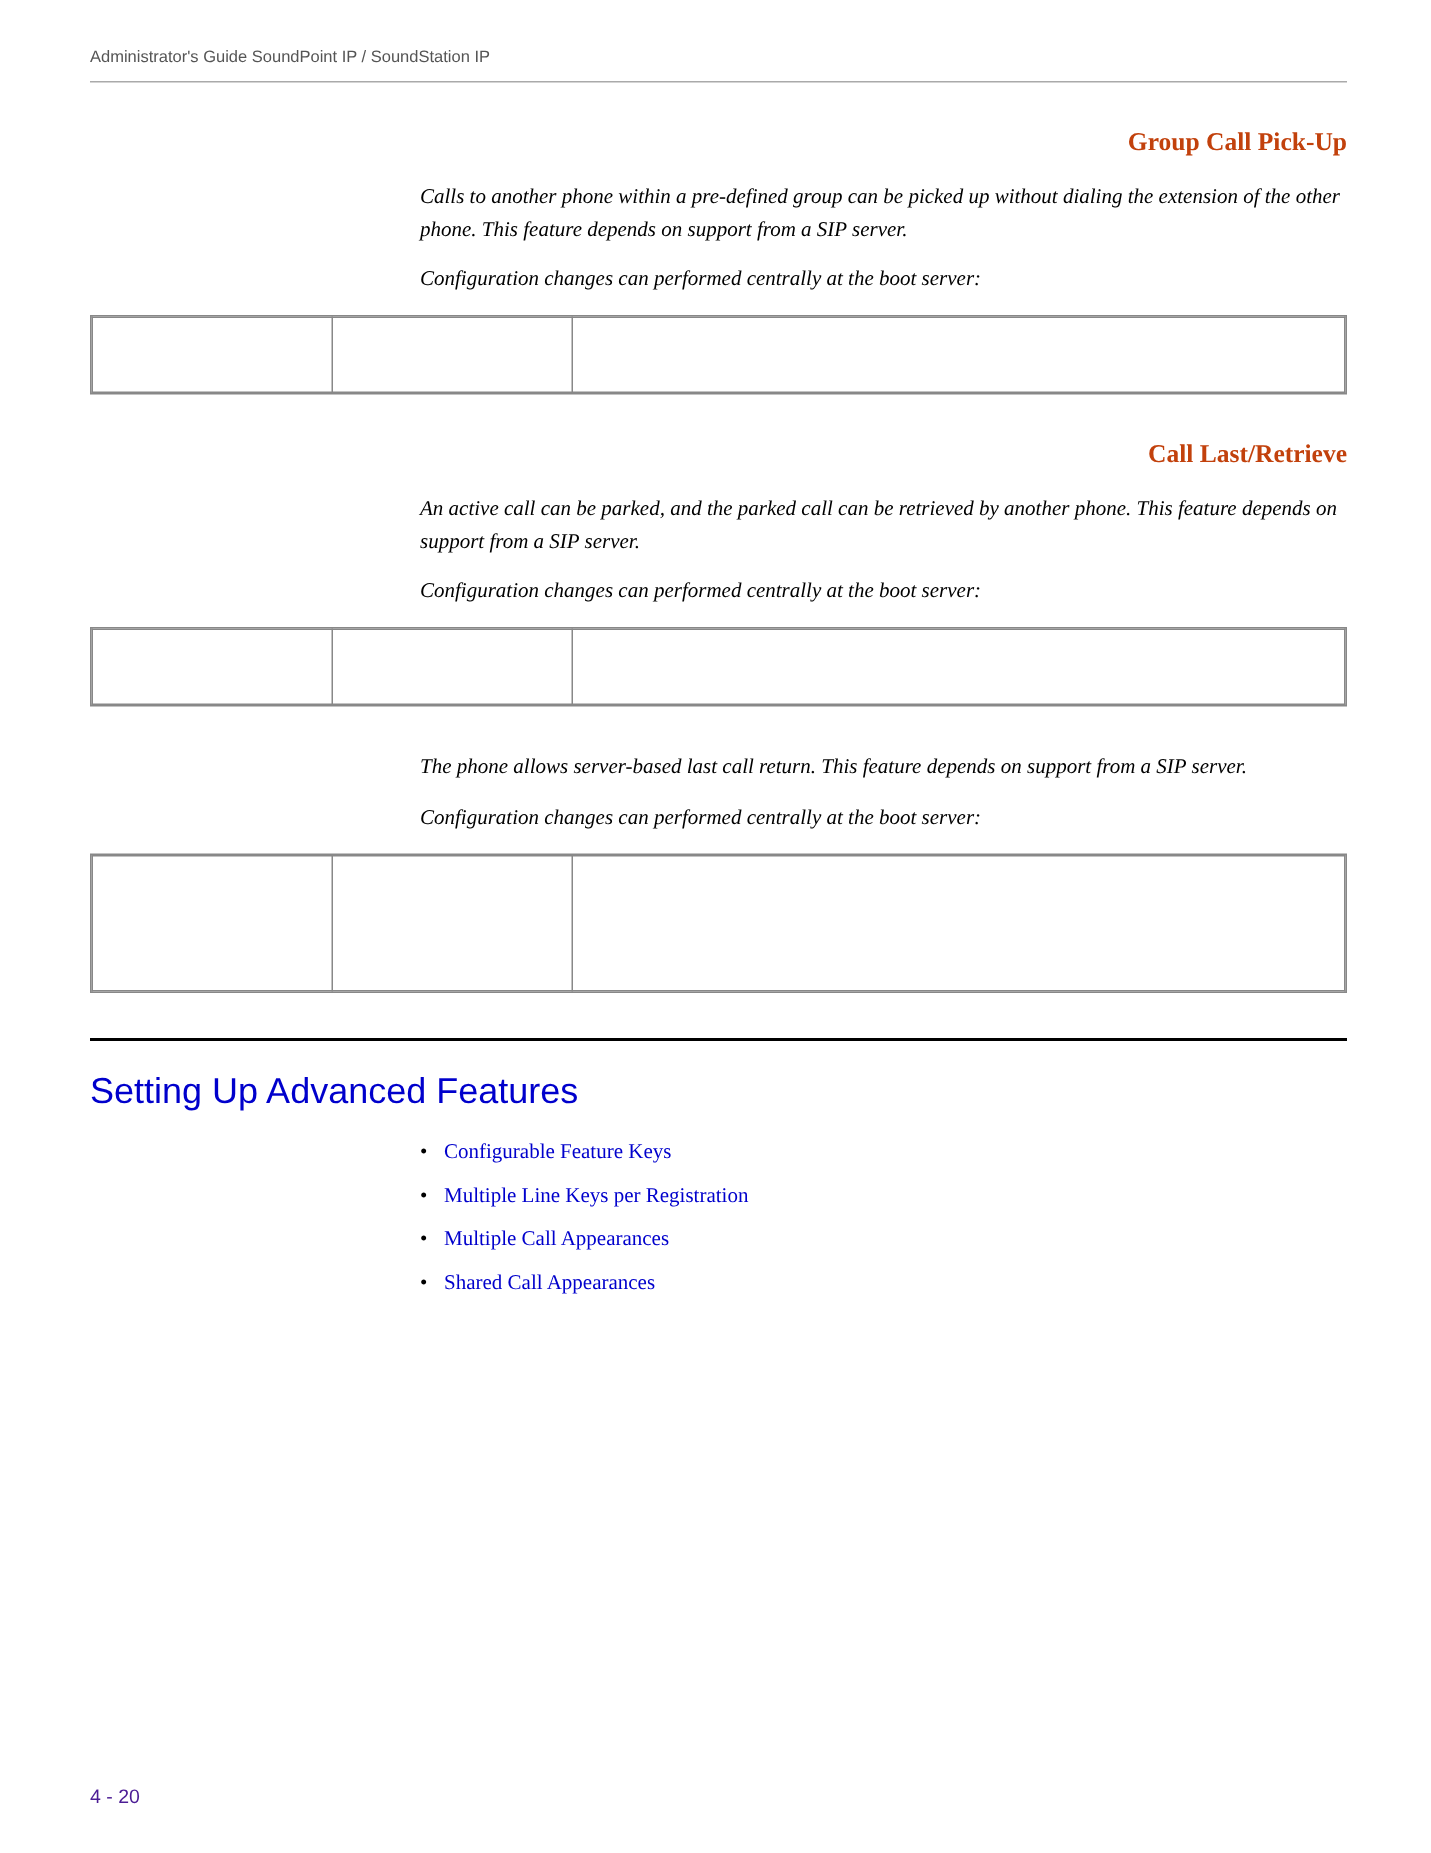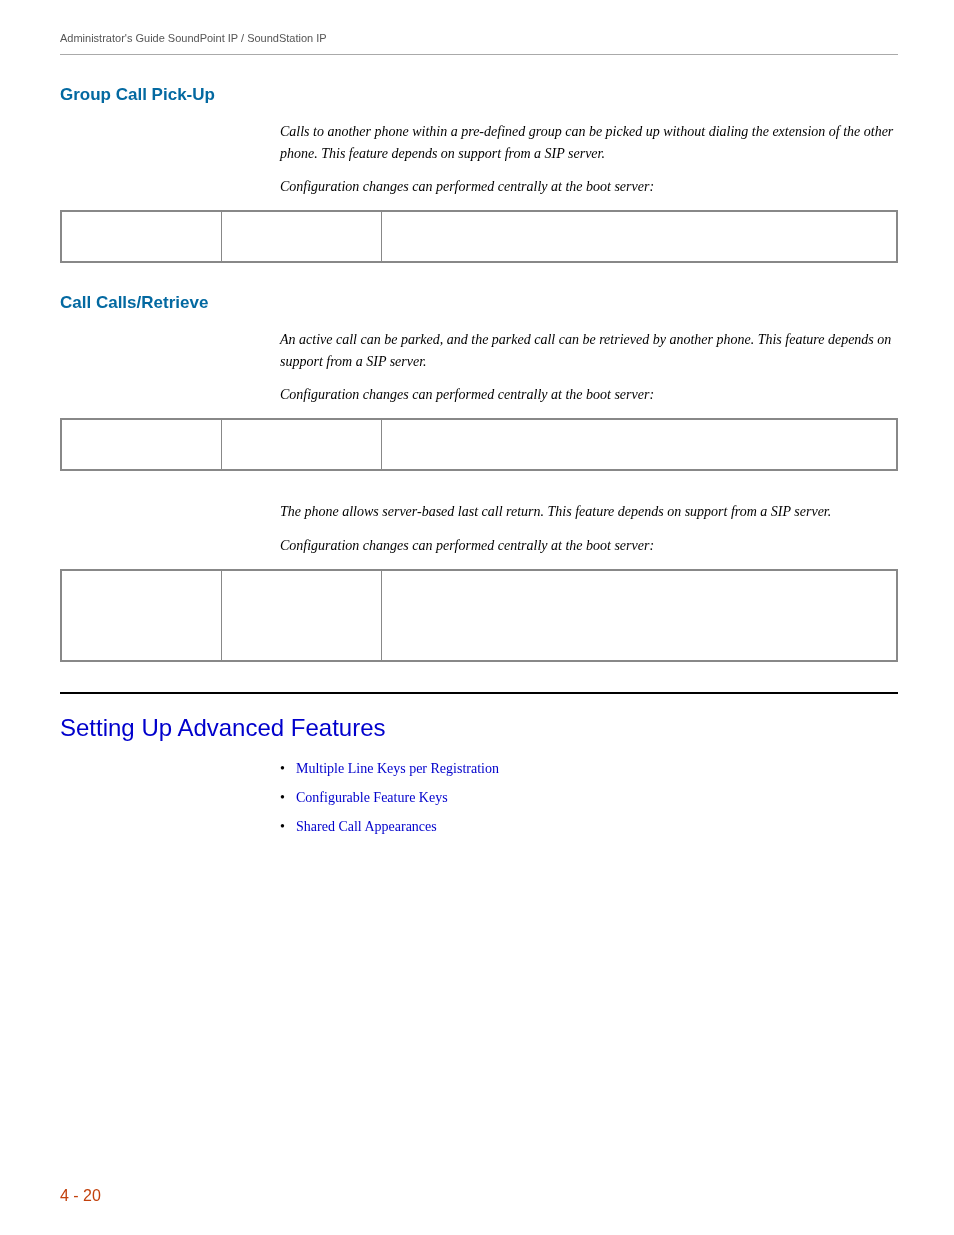--- a/index.html
+++ b/index.html
@@ -31,25 +31,26 @@
       margin-bottom: 30px;
     }
 
     .header-text {
       font-size: 11px;
       color: #555555;
       font-family: Arial, sans-serif;
     }
 
     .section-heading {
-      color: #0369a1;
-      font-family: Liberation Sans, sans-serif;
+      color: #c2410c;
+      font-family: Liberation Serif, serif;
       font-size: 17px;
       font-weight: bold;
       margin-bottom: 16px;
+      text-align: right;
     }
 
     .main-heading {
       color: #0000cc;
       font-family: Arial, sans-serif;
       font-size: 24px;
       font-weight: normal;
       margin-bottom: 16px;
     }
 
@@ -117,22 +118,22 @@
 
     .bullet-list li a {
       color: #0000cc;
       text-decoration: none;
     }
 
     .page-number {
       position: absolute;
       bottom: 30px;
       left: 60px;
-      font-size: 16px;
-      color: #c2410c;
+      font-size: 13px;
+      color: #4c1d95;
       font-family: Arial, sans-serif;
     }
 
     .advanced-section {
       margin-top: 10px;
       border-top: 2px solid #000000;
       padding-top: 20px;
       margin-bottom: 20px;
     }
   </style>
@@ -156,21 +157,21 @@
           <td></td>
           <td></td>
           <td></td>
         </tr>
       </tbody>
         </table>
     </div>
   </div>
 
   <div class="section-wrapper">
-    <h2 class="section-heading">Call Calls/Retrieve</h2>
+    <h2 class="section-heading">Call Last/Retrieve</h2>
     <div class="content-block">An active call can be parked, and the parked call can be retrieved by another phone. This feature depends on support from a SIP server.</div>
     <div class="content-block">Configuration changes can performed centrally at the boot server:</div>
     <div class="table-container">
       <table>
         <tbody>
             <tr>
           <td></td>
           <td></td>
           <td></td>
         </tr>
@@ -192,24 +193,27 @@
         </tr>
       </tbody>
         </table>
     </div>
   </div>
 
   <div class="advanced-section">
     <h1 class="main-heading">Setting Up Advanced Features</h1>
     <ul class="bullet-list">
       <li>
+        <a href="#">Configurable Feature Keys</a>
+      </li>
+      <li>
         <a href="#">Multiple Line Keys per Registration</a>
       </li>
       <li>
-        <a href="#">Configurable Feature Keys</a>
+        <a href="#">Multiple Call Appearances</a>
       </li>
       <li>
         <a href="#">Shared Call Appearances</a>
       </li>
     </ul>
   </div>
 
   <div class="page-number">4 - 20</div>
 
 </div>

